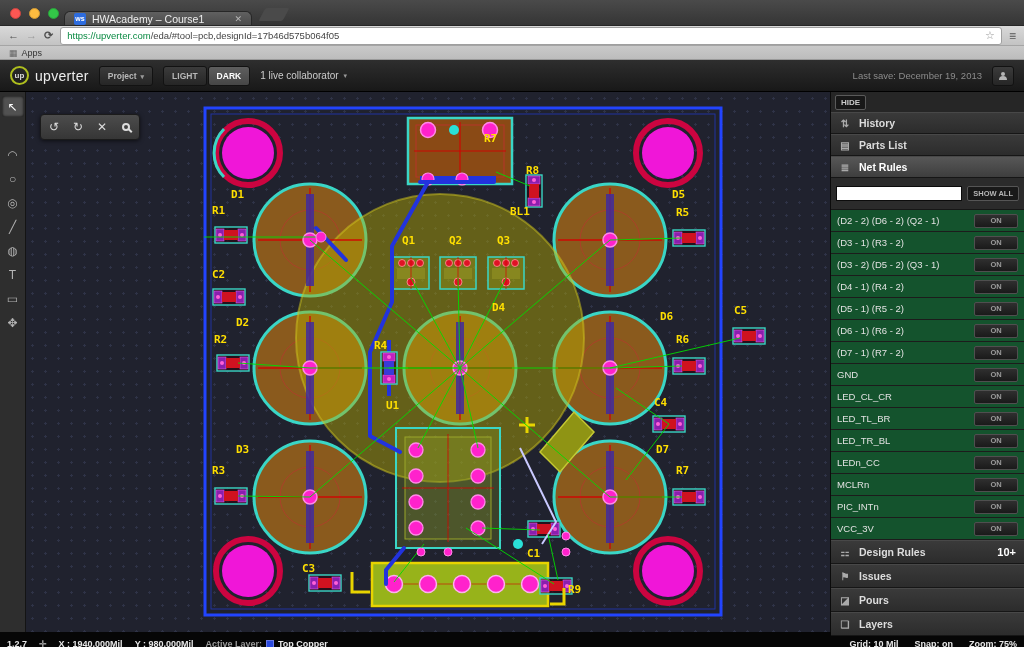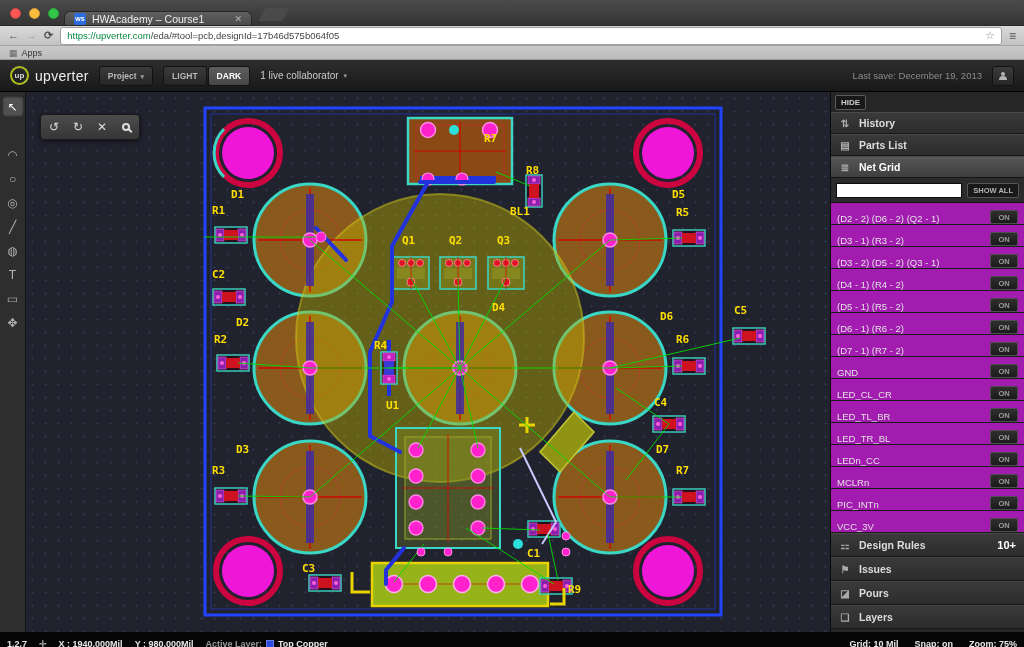--- a/index.html
+++ b/index.html
@@ -59,26 +59,26 @@
 .mag::after{content:'';position:absolute;width:2px;height:5px;background:#ddd;right:-3px;bottom:-4px;transform:rotate(-45deg)}
 
 
 .sidebar{width:194px;background:#262626;border-left:1px solid #0b0b0b;display:flex;flex-direction:column}
 .hidebtn{align-self:flex-start;margin:3px 0 2px 4px;background:#181818;border:1px solid #5a5a5a;border-radius:2px;color:#ccc;font-size:8px;font-weight:bold;padding:2px 5px;font-family:inherit}
 .srow{height:22px;flex:0 0 auto;display:flex;align-items:center;gap:8px;padding:0 8px;background:linear-gradient(#3a3a3a,#2c2c2c);border-top:1px solid #484848;border-bottom:1px solid #161616;color:#ddd;font-size:10.5px;font-weight:bold}
 .srow.active{background:linear-gradient(#575757,#3e3e3e);color:#fff}
 .srow.big{height:24px}
 .sicon{width:12px;color:#aaa;font-size:10px;text-align:center}
 .badge{margin-left:auto;color:#fff;font-size:11px;font-weight:bold}
-.searchrow{height:25px;flex:0 0 auto;display:flex;align-items:center;gap:5px;padding:0 5px;background:#2b2b2b;border-bottom:1px solid #161616}
+.searchrow{height:32px;flex:0 0 auto;display:flex;align-items:center;gap:5px;padding:0 5px;background:#2b2b2b;border-bottom:1px solid #161616}
 .searchinput{flex:1;height:15px;background:#fff;border:1px solid #0c0c0c;font-size:9px;padding:0 3px;font-family:inherit}
 .showall{background:#191919;border:1px solid #555;border-radius:2px;color:#b5b5b5;font-size:7.5px;font-weight:bold;padding:2px 5px;white-space:nowrap;font-family:inherit}
-.netrow{height:22px;flex:0 0 auto;display:flex;align-items:flex-end;padding:0 6px;border-bottom:1px solid #1c1c1c;background:#a21caf;color:#e2e2e2;font-size:9.5px}
+.netrow{height:22px;flex:0 0 auto;display:flex;align-items:center;padding:0 6px;border-bottom:1px solid #1c1c1c;background:#14532d;color:#e2e2e2;font-size:9.5px}
 .netlabel{flex:1;white-space:nowrap;overflow:hidden}
-.onbtn{width:28px;height:14px;background:linear-gradient(#2f2f2f,#1a1a1a);border:1px solid #4f4f4f;border-radius:2px;color:#9c9c9c;font-size:7.5px;font-weight:bold;display:flex;align-items:center;justify-content:center;font-family:inherit}
+.onbtn{width:44px;height:14px;background:linear-gradient(#2f2f2f,#1a1a1a);border:1px solid #4f4f4f;border-radius:2px;color:#9c9c9c;font-size:7.5px;font-weight:bold;display:flex;align-items:center;justify-content:center;font-family:inherit}
 .sidefill{flex:1;background:#262626}
 
 
 .statusbar{height:15px;background:#060606;display:flex;align-items:center;gap:12px;padding:12px 7px;color:#e8e8e8;font-size:9px;font-weight:bold}
 .sb-dim{color:#9a9a9a;font-weight:bold}
 .layer-swatch{width:8px;height:8px;background:#2b4bdf;border:1px solid #6a7ae8;display:inline-block}
 .sb-layer{display:flex;align-items:center;gap:4px}
 .sb-right{margin-left:auto;display:flex;gap:16px}
 </style>
 </head>
@@ -503,21 +503,21 @@
         <div class="srow">
           <span class="sicon">⇅</span>
           <span>History</span>
         </div>
         <div class="srow">
           <span class="sicon">▤</span>
           <span>Parts List</span>
         </div>
         <div class="srow active">
           <span class="sicon">≣</span>
-          <span>Net Grid</span>
+          <span>Net Rules</span>
         </div>
       </div>
     <div class="searchrow">
       <input class="searchinput" type="text" value="" style="">
       <button class="showall">SHOW ALL</button>
     </div>
     <div>
         <div class="netrow">
           <span class="netlabel">(D2 - 2) (D6 - 2) (Q2 - 1)</span>
           <button class="onbtn">ON</button>

